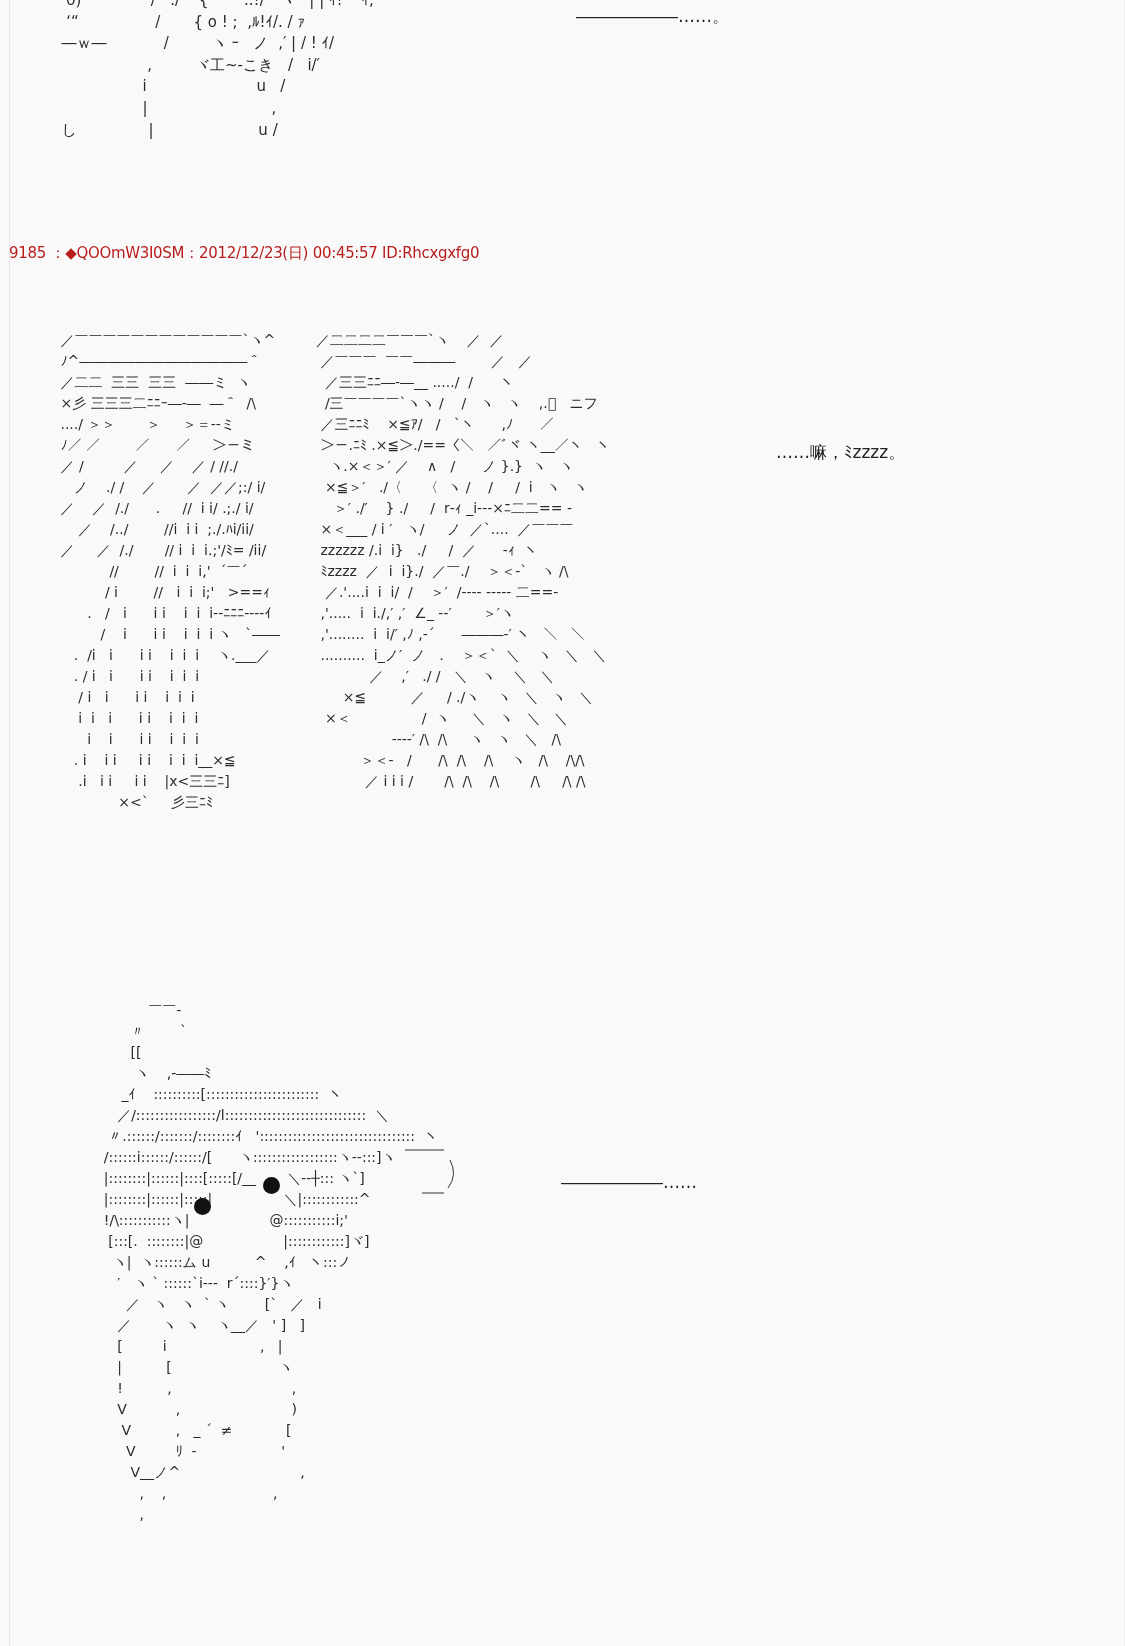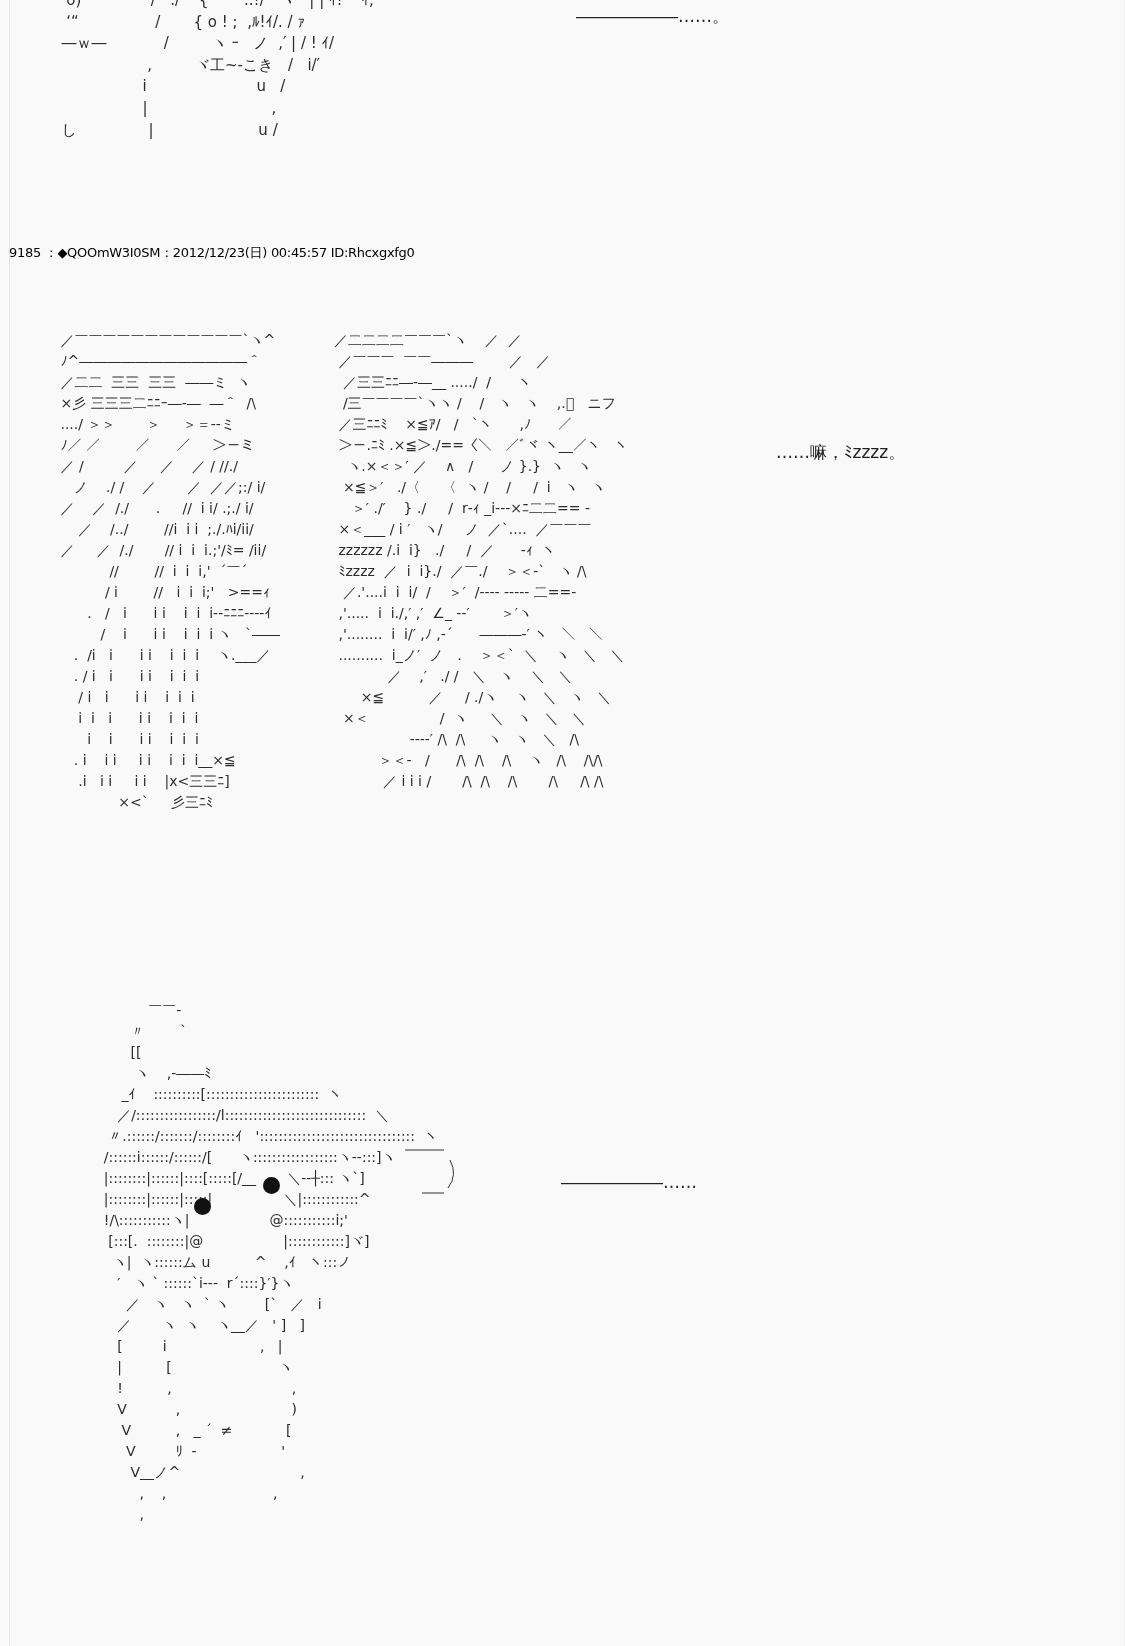--- a/index.html
+++ b/index.html
@@ -27,22 +27,22 @@
       font-family: "DejaVu Sans", sans-serif;
       font-size: 15px;
       line-height: 21.6px;
       color: #2b2b2b;
       letter-spacing: 0px;
     }
     .aa.small { font-size: 14px; line-height: 21px; }
     .post-header {
       position: absolute;
       left: 9px; top: 244px;
-      font-size: 13px;
-      color: #000000;
+      font-size: 15px;
+      color: #b91c1c;
       white-space: nowrap;
       letter-spacing: -0.3px;
     }
     .dialogue {
       position: absolute;
       white-space: nowrap;
       font-size: 17px;
       color: #222;
     }
     .eye {
@@ -88,21 +88,21 @@
        .   /   i      i i    i  i  i‐‐ﾆﾆﾆ‐‐‐‐ｲ
           /    i      i i    i  i  i ヽ   `――
     .  /i   i      i i    i  i  i    ヽ.___／
     . / i   i      i i    i  i  i
      / i   i      i i    i  i  i
      i  i   i      i i    i  i  i
        i    i      i i    i  i  i
     . i    i i     i i    i  i  i__×≦
      .i   i i     i i    |x&lt;三三ﾆ]
               ×&lt;`     彡三ﾆﾐ</pre>
-<pre class="aa small" style="left:334px; top:330px;">／二二二二￣￣￣`ヽ    ／  ／
+<pre class="aa small" style="left:316px; top:330px;">／二二二二￣￣￣`ヽ    ／  ／
  ／￣￣￣  ￣￣―――        ／   ／
   ／三三ﾆﾆ―‐―__ ...../  /      ヽ
   /三￣￣￣￣`ヽヽ /    /   ヽ   ヽ    ,.ﾞ   ニフ
  ／三ﾆﾆﾐ    ×≦ｱ/   /   `ヽ      ,ﾉ      ／
  ＞－.ﾆﾐ .×≦＞./==〈＼   ／ﾞヾ ヽ__／ヽ   ヽ
    ヽ.×＜＞′ ／    ∧   /      ノ }.}  ヽ   ヽ
   ×≦＞′   ./〈     〈  ヽ /    /     /  i   ヽ   ヽ
     ＞′ ./′    } ./     /  r‐ｨ _i‐‐‐×ﾆ二二== -
  ×＜___ / i ′   ヽ/     ノ  ／`....  ／￣￣￣
  zzzzzz /.i  i}   ./     /  ／      ‐ｨ  ヽ

